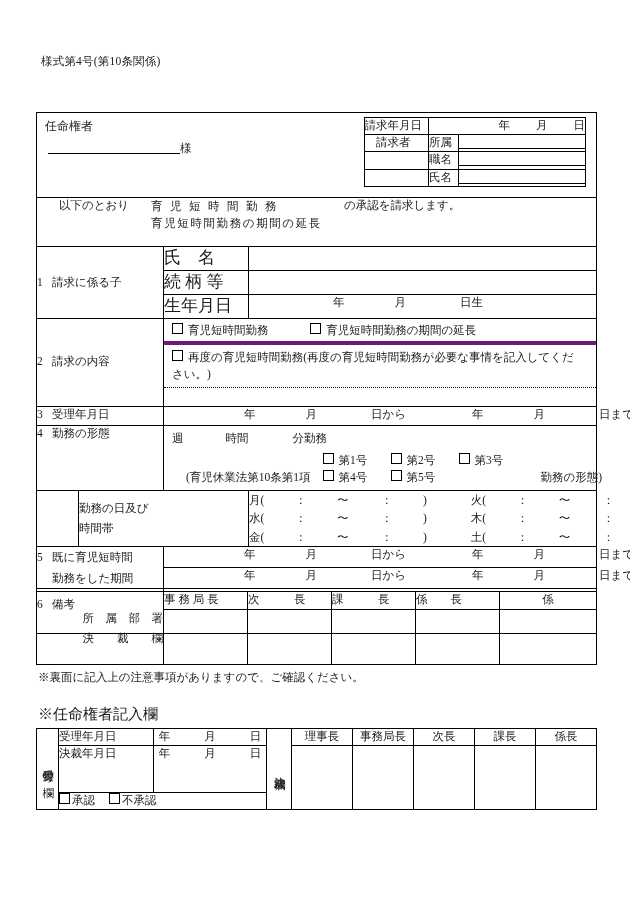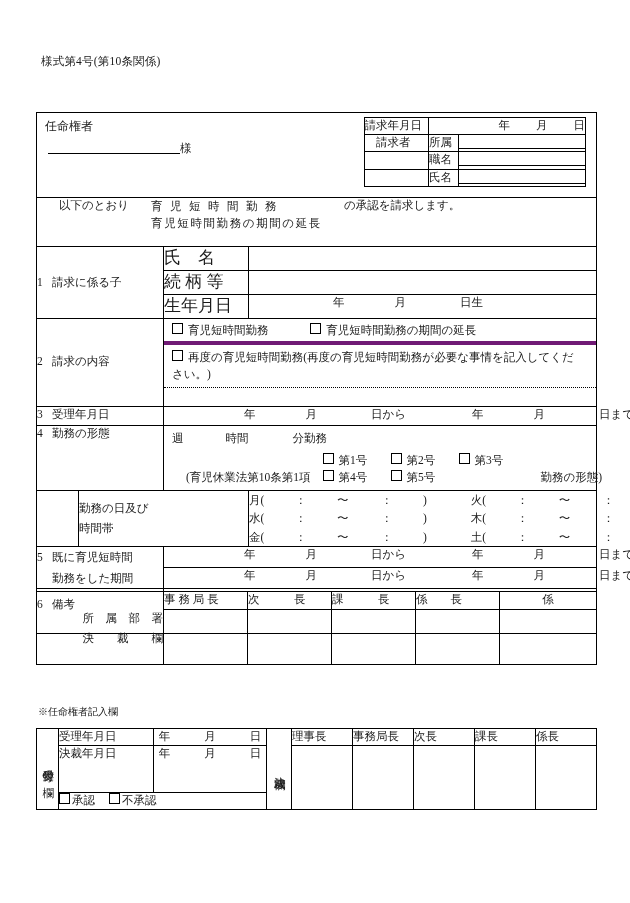--- a/index.html
+++ b/index.html
@@ -202,21 +202,21 @@
     position: absolute;
     left: 38px;
     top: 670px;
     font-size: 11.5px;
     white-space: nowrap;
   }
   .section-note {
     position: absolute;
     left: 38px;
     top: 705px;
-    font-size: 10px;
+    font-size: 15px;
     white-space: nowrap;
   }
   
   .rcpt-table {
     position: absolute;
     left: 36px;
     top: 728px;
     width: 560px;
   }
   .vert {
@@ -237,21 +237,21 @@
   }
   .rcpt-lbl {
     font-size: 11.5px;
     padding: 4px 6px 4px 10px;
     white-space: nowrap;
   }
   .rcpt-date { font-size: 11.5px; padding: 4px 0; text-align: center; white-space: nowrap; }
   .rcpt-date .sp { display: inline-block; width: 34px; }
   .rcpt-appr { font-size: 11.5px; padding: 12px 6px 12px 10px; white-space: nowrap; }
   .rcpt-appr .gap { display: inline-block; width: 14px; }
-  .rcpt-head { font-size: 11.5px; text-align: left; padding: 3px 2px; white-space: nowrap; }
+  .rcpt-head { font-size: 11.5px; text-align: center; padding: 3px 2px; white-space: nowrap; }
 </style>
 </head>
 <body>
 
 <div class="page">
 
   <div class="form-no">様式第4号(第10条関係)</div>
 
 
   <table class="grid main-table">
@@ -437,20 +437,21 @@
     <tr>
       <td class="dec-body"></td>
       <td class="dec-body"></td>
       <td class="dec-body"></td>
       <td class="dec-body"></td>
       <td class="dec-body"></td>
     </tr>
   </tbody>
     </table>
 
+  <div class="note">※裏面に記入上の注意事項がありますので、ご確認ください。</div>
 
   <div class="section-note">※任命権者記入欄</div>
 
   <table class="grid rcpt-table">
     <colgroup>
       <col style="width:22px">
       <col style="width:95px">
       <col style="width:113px">
       <col style="width:25px">
       <col style="width:61px">

